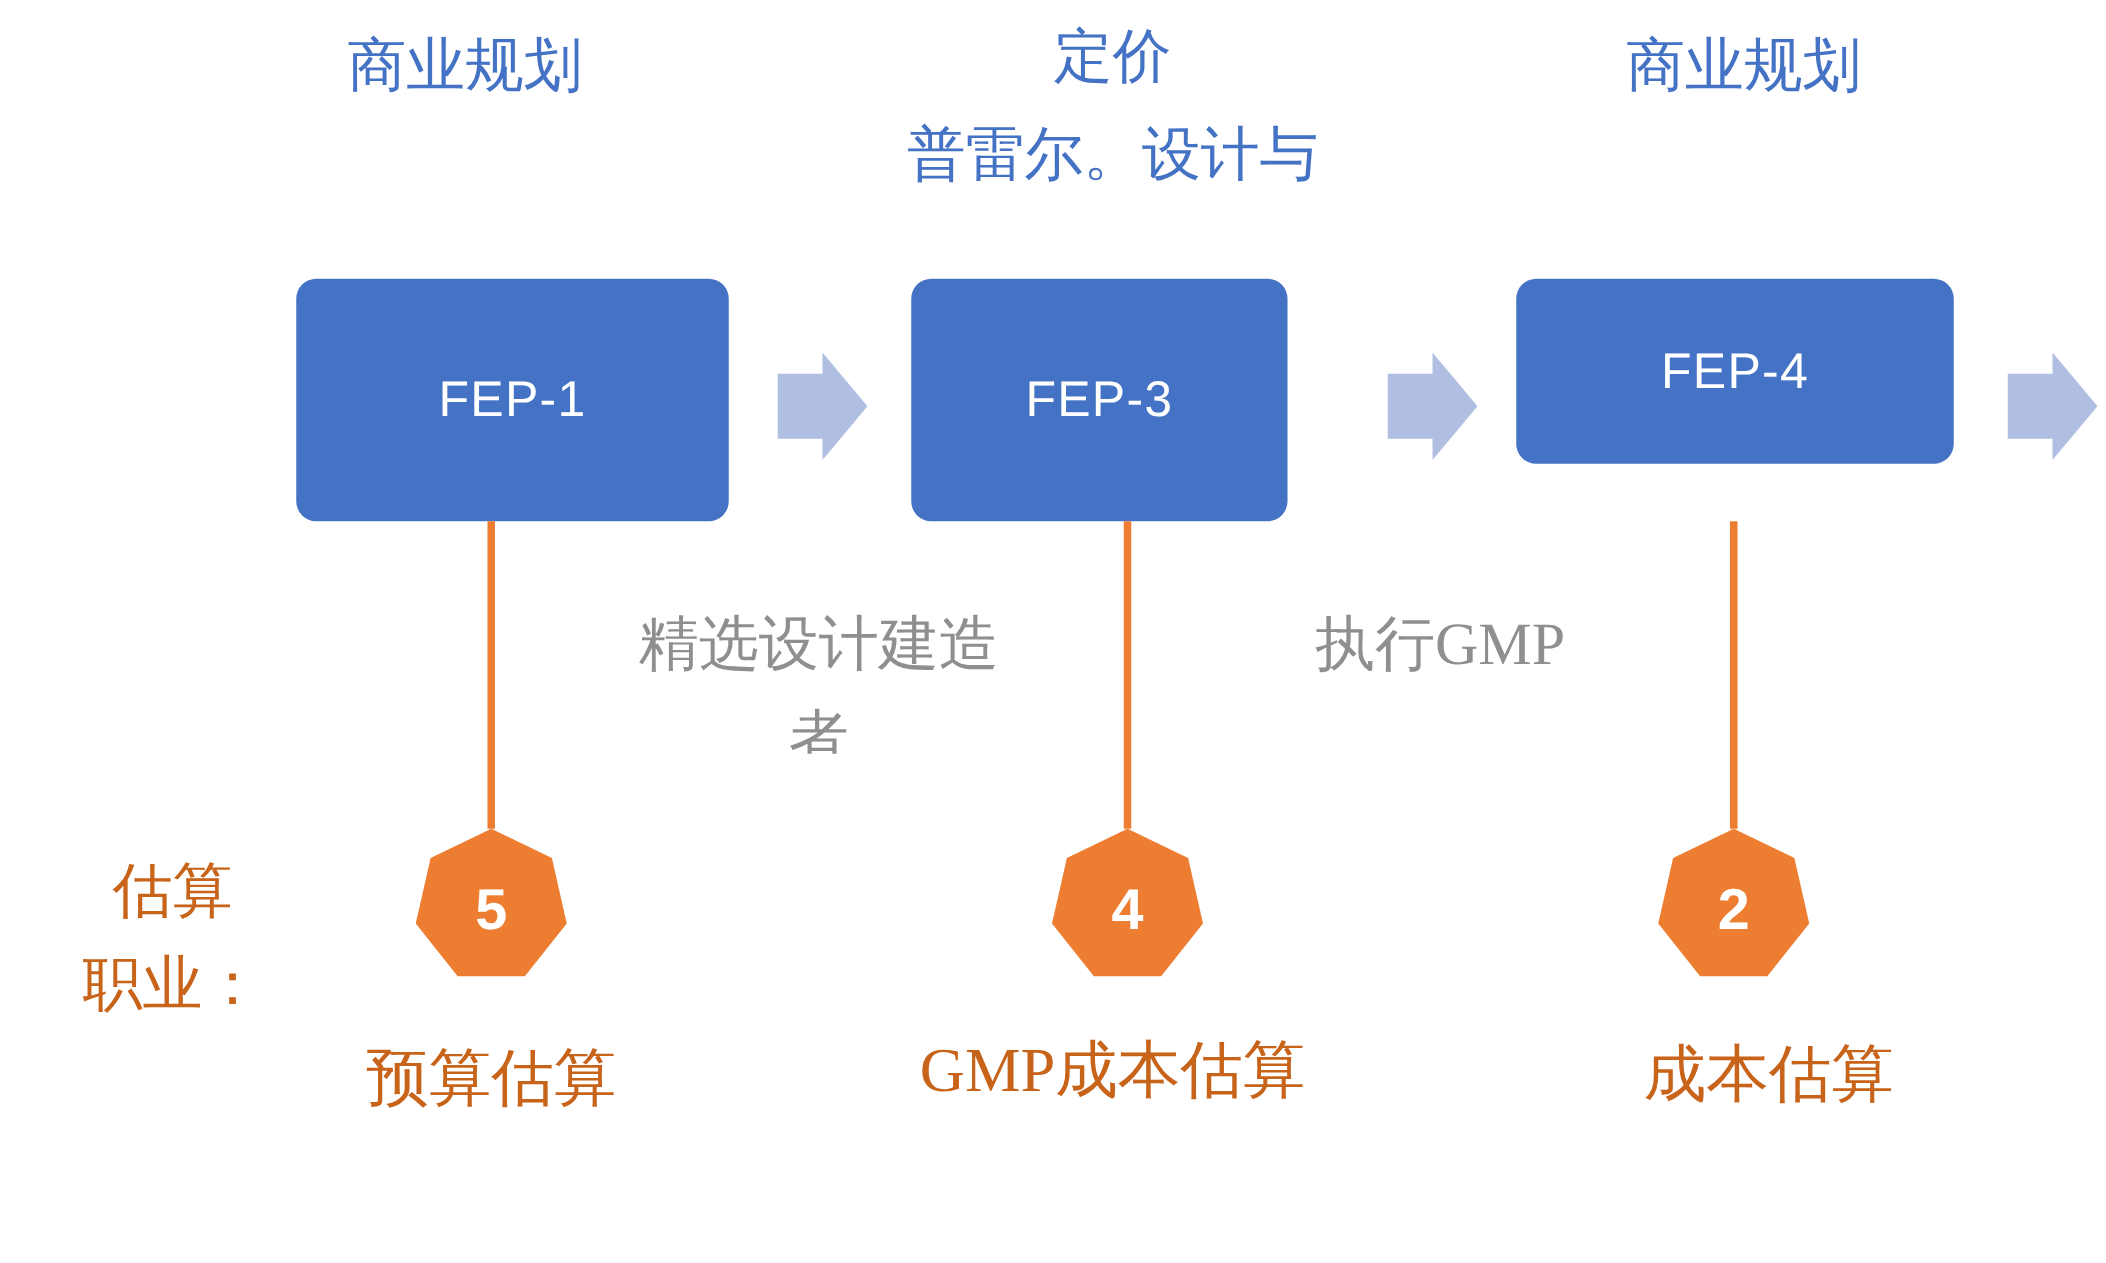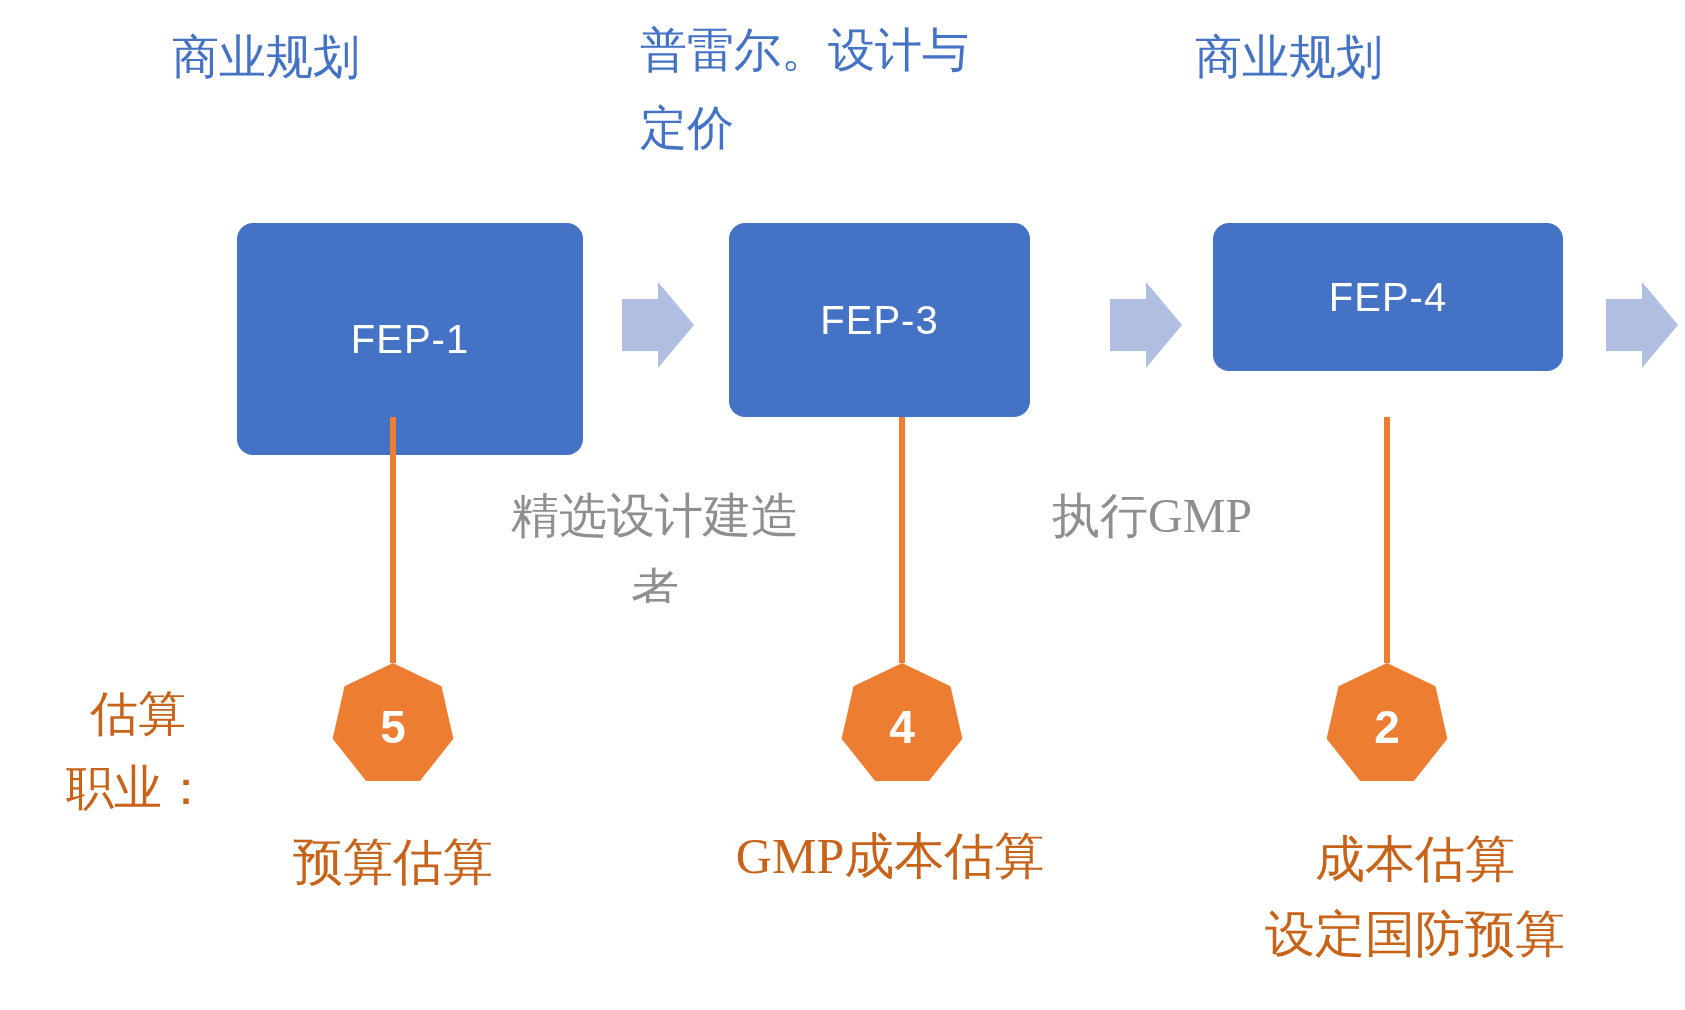--- a/index.html
+++ b/index.html
@@ -7,23 +7,24 @@
     width: 1685px; height: 1010px;
     position: relative;
     background: #ffffff;
     overflow: hidden;
     font-family: "Liberation Sans", sans-serif;
   }
   .abs { position: absolute; }
 
   .phase-header {
     color: var(--header-blue, #4472C4);
-    font-family: Liberation Sans, sans-serif;
+    font-family: Liberation Mono, monospace;
     font-size: 47px;
     line-height: 78px;
+    text-align: center;
   }
 
   .fep-box {
     background: var(--box-blue, #4472C4);
     border-radius: 16px;
     display: flex;
     align-items: center;
     justify-content: center;
     color: #ffffff;
     font-size: 40px;
@@ -72,29 +73,29 @@
   }
 </style>
 </head>
 <body style="background: rgb(255, 255, 255);">
 
 <div class="phase-header abs" style="left:172px; top:18px; width:400px">
   <div>商业规划</div>
   <div></div>
 </div>
 <div class="phase-header abs" style="left:640px; top:11px; width:500px">
+  <div>定价</div>
   <div>普雷尔。设计与</div>
-  <div>定价</div>
 </div>
 <div class="phase-header abs" style="left:1195px; top:18px; width:400px">
   <div>商业规划</div>
   <div></div>
 </div>
 
-<div class="fep-box abs" style="left:237px; top:223px; width:346px; height:232px">
+<div class="fep-box abs" style="left:237px; top:223px; width:346px; height:194px">
   <span>FEP-1</span>
 </div>
 <div class="fep-box abs" style="left:729px; top:223px; width:301px; height:194px">
   <span>FEP-3</span>
 </div>
 <div class="fep-box abs" style="left:1213px; top:223px; width:350px; height:148px">
   <span>FEP-4</span>
 </div>
 
 <svg class="flow-arrow abs" style="left:622px; top:282px" width="72" height="86" viewBox="0 0 72 86">
@@ -135,19 +136,18 @@
 <div class="est-label abs" style="left:193px; top:825px; width:400px">
   <div>预算估算</div>
   <div></div>
 </div>
 <div class="est-label abs" style="left:640px; top:819px; width:500px">
   <div>GMP成本估算</div>
   <div></div>
 </div>
 <div class="est-label abs" style="left:1165px; top:822px; width:500px">
   <div>成本估算</div>
-  <div>设定国防预算</div>
 </div>
 
 <div class="side-label abs" style="left:18px; top:680px; width:240px">
   <div>估算</div>
   <div>职业：</div>
 </div>
 
 </body></html>

